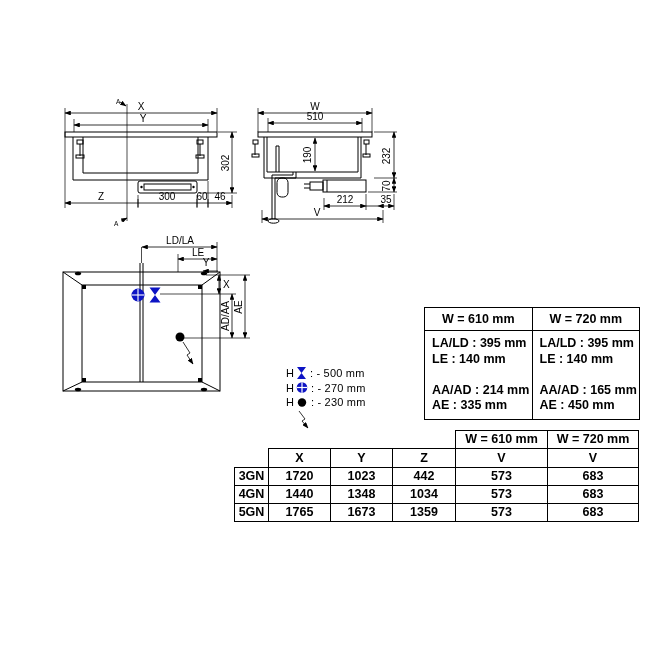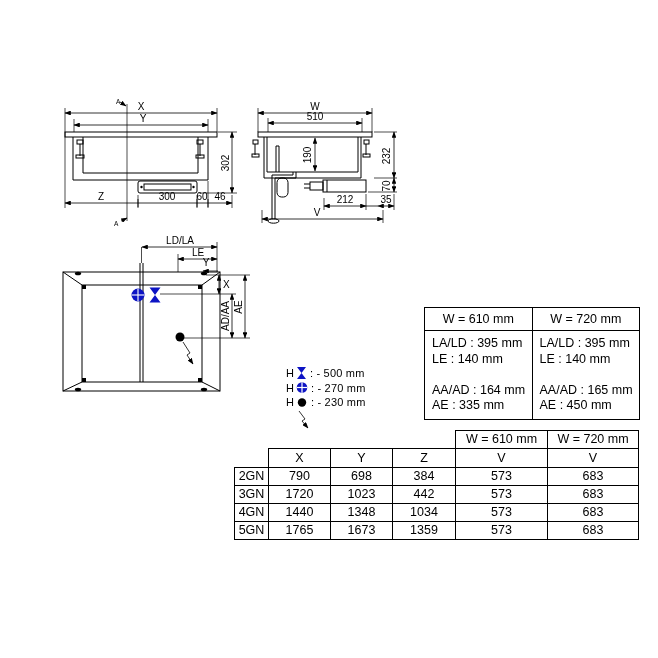--- a/index.html
+++ b/index.html
@@ -19,21 +19,21 @@
   svg.drawing .blue{fill:var(--blue);stroke:none;}
   svg.drawing .wline{stroke:#fff;stroke-width:1.1;}
 
   .legend{position:absolute;left:286px;top:366px;}
   .lrow{display:flex;align-items:center;height:14.5px;font-size:11px;white-space:nowrap;}
   .lrow .lp{margin-right:2px;}
   .lrow .sym{margin-right:3px;display:block;}
   .lrow .lv{letter-spacing:0.2px;}
 
   table{border-collapse:collapse;position:absolute;}
-  th,td{font-weight:normal;padding:0;}
+  th,td{font-weight:bold;padding:0;}
 
   .detail{left:424px;top:307px;font-size:12.5px;}
   .detail th{border:1.5px solid #000;width:106.5px;height:22px;text-align:center;}
   .detail td{border:1.5px solid #000;vertical-align:top;padding:5px 0 5px 7px;}
   .detail .ln{height:15.5px;line-height:15.5px;white-space:nowrap;}
 
   .sizes{left:234px;top:430px;font-size:12.5px;text-align:center;}
   .sizes th,.sizes td{border:1px solid #000;height:17px;}
   .sizes .blank{border:none;}
   .sizes tr.r0 th{height:15px;}
@@ -266,21 +266,21 @@
   <tbody>
         <tr>
     <th>W = 610 mm</th>
     <th>W = 720 mm</th>
   </tr>
   <tr>
     <td>
       <div class="ln">LA/LD : 395 mm</div>
       <div class="ln">LE : 140 mm</div>
       <div class="ln"></div>
-      <div class="ln">AA/AD : 164 mm</div>
+      <div class="ln">AA/AD : 214 mm</div>
       <div class="ln">AE : 335 mm</div>
     </td>
     <td>
       <div class="ln">LA/LD : 395 mm</div>
       <div class="ln">LE : 140 mm</div>
       <div class="ln"></div>
       <div class="ln">AA/AD : 165 mm</div>
       <div class="ln">AE : 450 mm</div>
     </td>
   </tr>
@@ -304,28 +304,20 @@
   </tr>
   <tr class="r1">
     <td class="blank"></td>
     <th>X</th>
     <th>Y</th>
     <th>Z</th>
     <th>V</th>
     <th>V</th>
   </tr>
   <tr>
-    <th>2GN</th>
-    <td>790</td>
-    <td>698</td>
-    <td>384</td>
-    <td>573</td>
-    <td>683</td>
-  </tr>
-  <tr>
     <th>3GN</th>
     <td>1720</td>
     <td>1023</td>
     <td>442</td>
     <td>573</td>
     <td>683</td>
   </tr>
   <tr>
     <th>4GN</th>
     <td>1440</td>

